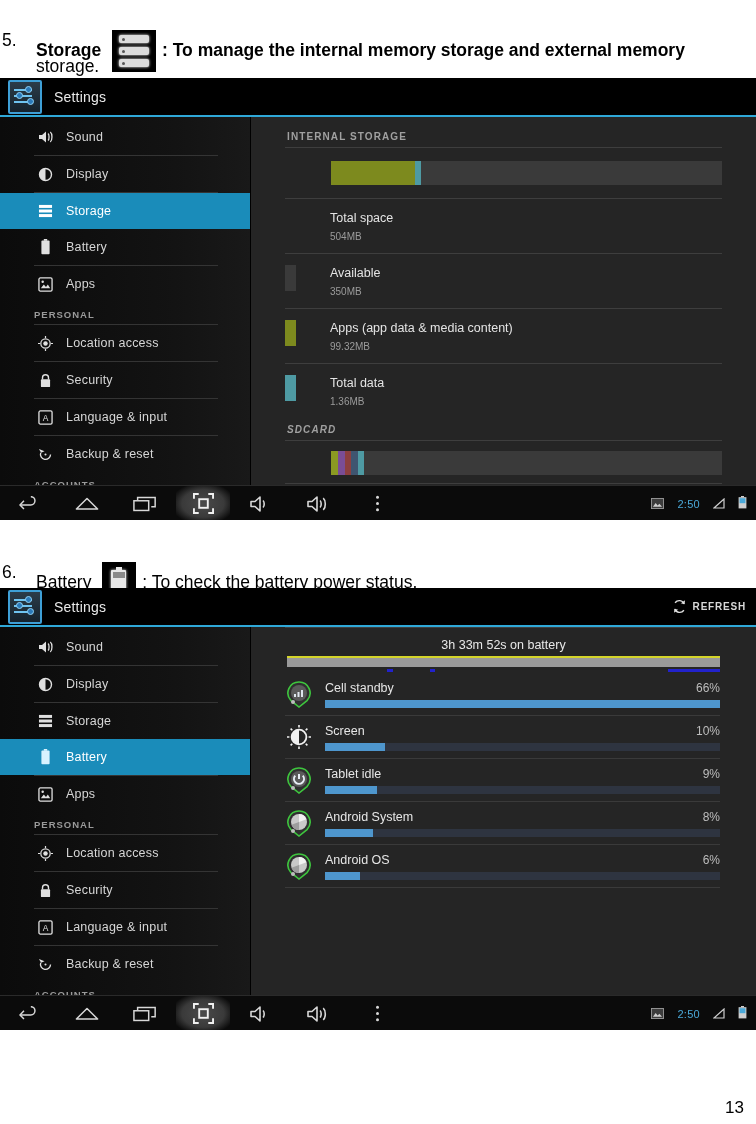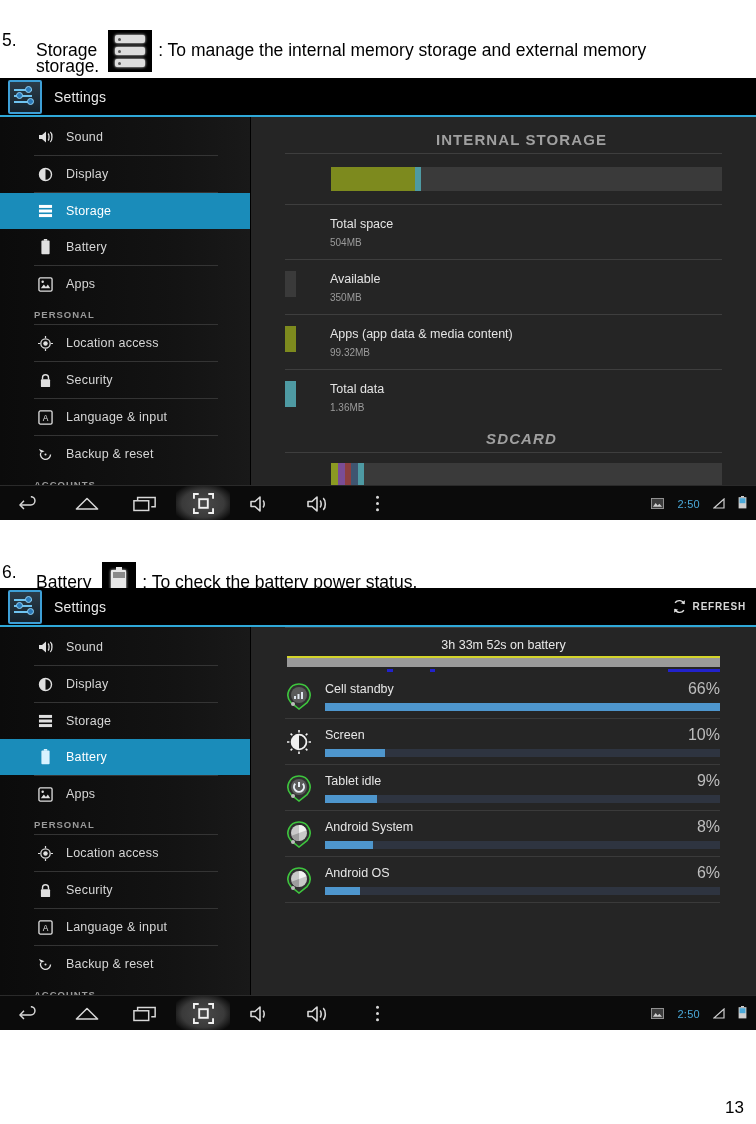--- a/index.html
+++ b/index.html
@@ -102,23 +102,22 @@
     color:#9a9a9a;font-size:9.5px;font-weight:bold;letter-spacing:1px;
     padding:7px 0 4px 34px;
   }
 
   
   .content{
     flex:1;background:#252525;position:relative;overflow:hidden;
     border-left:1px solid #000;
   }
   .c-head{
-    color:#a0a0a0;font-size:15px;font-weight:bold;letter-spacing:1.1px;
+    color:#a0a0a0;font-size:10px;font-weight:bold;letter-spacing:1.1px;
     padding:14px 0 5px 36px;
-    text-align:center;
   }
   .c-rule{height:1px;background:#3e3e3e;margin:0 34px 0 34px;}
   .bar-wrap{padding:13px 34px 13px 80px;}
   .bigbar{height:24px;background:#3a3a3a;display:flex;overflow:hidden;}
   .bigbar span{display:block;height:100%;}
 
   .c-row{display:flex;align-items:flex-start;padding:9px 34px 9px 34px;position:relative;}
   .swatch{width:11px;height:26px;flex:none;margin-top:2px;}
   .c-rowtext{margin-left:34px;}
   .c-title{color:#e4e4e4;font-size:12.5px;line-height:16px;}
@@ -132,21 +131,21 @@
   .bat-graph{height:17px;position:relative;background:#252525;}
   .bat-graph .yellow{position:absolute;left:0;right:0;top:0;height:2px;background:#d4d42a;}
   .bat-graph .gray{position:absolute;left:0;right:0;top:2px;height:9px;background:#9a9a9a;}
   .bat-graph .blue{position:absolute;bottom:1px;height:3px;background:#2222cc;}
 
   .b-row{display:flex;align-items:center;padding:7px 36px 7px 34px;position:relative;}
   .b-ico{width:28px;height:28px;flex:none;position:relative;}
   .b-main{flex:1;margin-left:12px;}
   .b-line1{display:flex;align-items:center;}
   .b-name{color:#e6e6e6;font-size:12.5px;flex:1;}
-  .b-pct{color:#bdbdbd;font-size:16px;}
+  .b-pct{color:#bdbdbd;font-size:12px;}
   .b-track{height:8px;background:#2e3440;margin-top:5px;}
   .b-fill{height:100%;background:#4e96cd;}
   .b-sep{height:1px;background:#3a3a3a;margin:0 36px 0 34px;}
 
   
   .navbar{
     height:35px;background:#0b0b0b;display:flex;align-items:center;position:relative;
     border-top:1px solid #2a2a2a;
   }
   .nav-btn{width:58px;height:35px;display:flex;align-items:center;justify-content:center;position:relative;}
@@ -159,21 +158,21 @@
   .sys-time{color:#4aa8d8;font-size:11px;letter-spacing:.3px;}
 
   .pagenum{
     position:absolute;right:12px;bottom:6px;color:#000;font-size:17px;
   }
 </style>
 </head>
 <body>
 
 <div class="doc-num" style="left:2px;top:30px;">5.</div>
-<div class="doc-line" style="left:36px;top:30px;">
+<div class="doc-line" style="left:36px;top:30px;font-weight:bold;">
   <span>Storage</span>
   <span class="doc-inline-icon ic-storage-doc" style="margin:0 6px;">
     <i></i><i></i><i></i>
   </span><span>: To manage the internal memory storage and external memory</span>
 </div>
 <div class="doc-line" style="left:36px;top:54px;">storage.</div>
 
 <div class="shot shot-1">
 
   <div class="actionbar">

